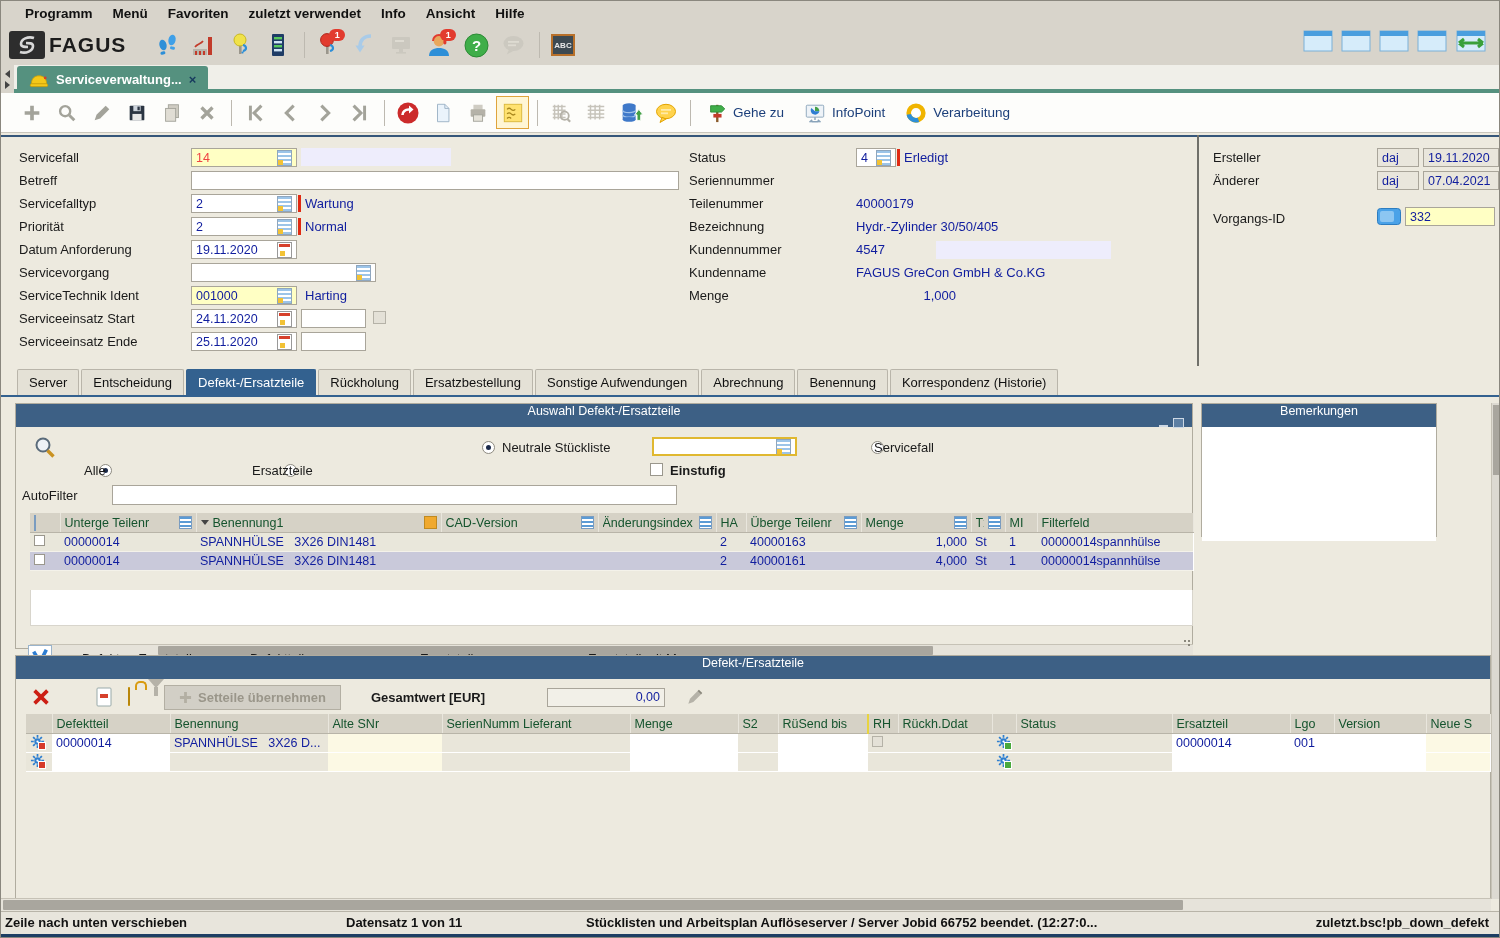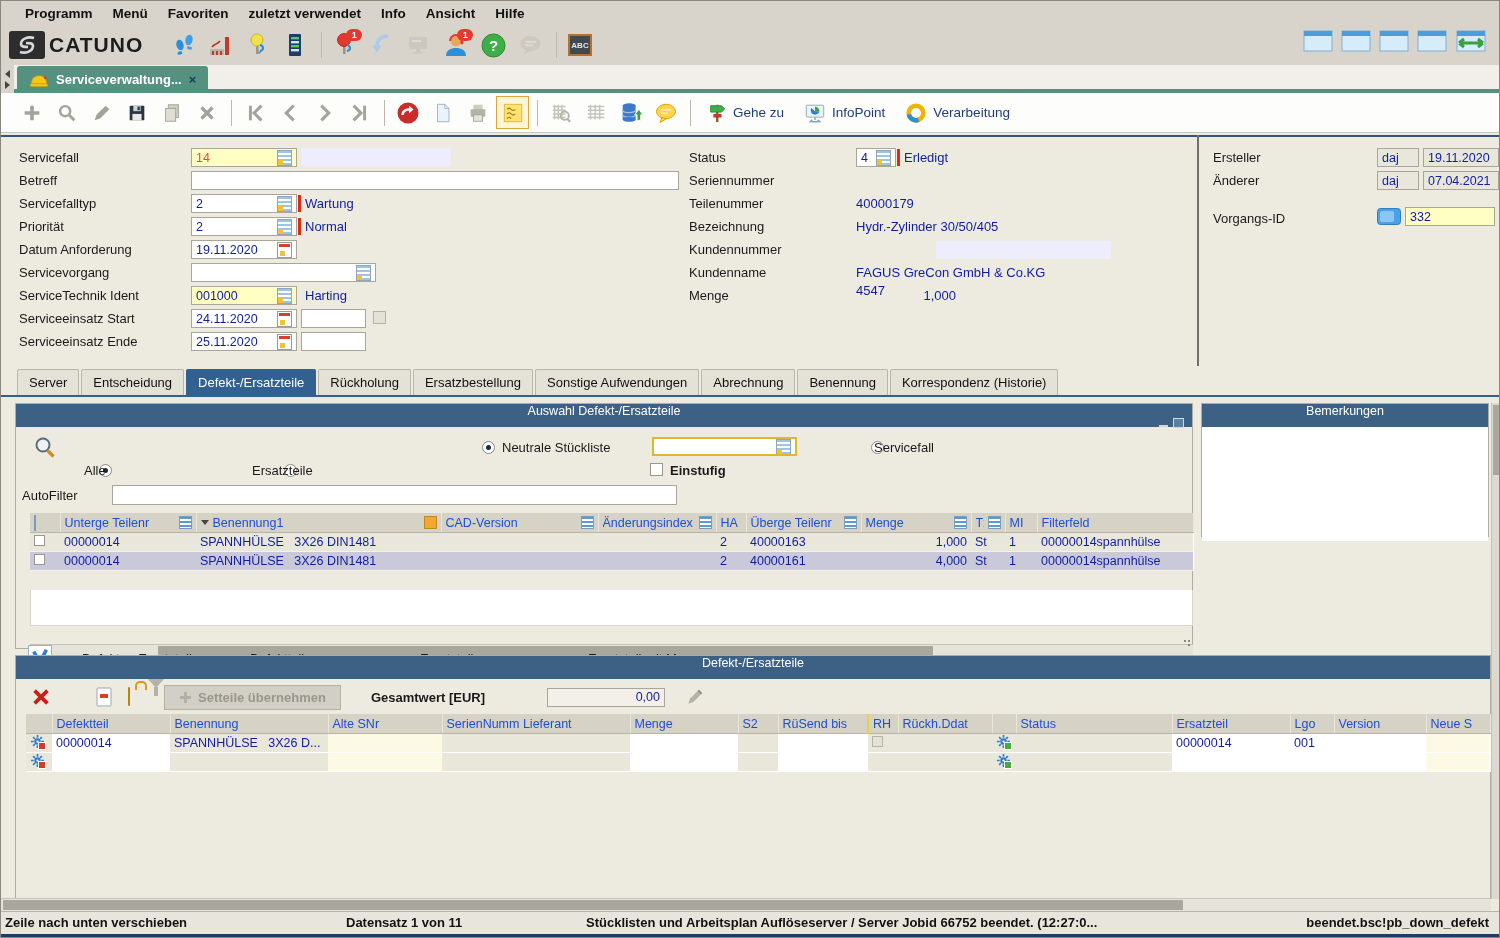--- a/index.html
+++ b/index.html
@@ -76,21 +76,21 @@
 
   
   .phdr{background:#3d6085;color:#fff;font-size:12.5px;display:flex;align-items:center;padding:0 8px;height:23px;flex-direction:column;}
   .panel{border:1px solid #b0ac9f;background:#edeadf;}
   .pminis{margin-left:auto;display:flex;gap:5px;align-items:center;}
   .pmini{width:9px;height:8px;border:1px solid #cdd8e4;background:#5d7fa3;cursor:pointer;}
   .pmini.dash{height:2px;border:none;background:#cdd8e4;margin-top:5px;}
 
   
   table.tbl{border-collapse:collapse;table-layout:fixed;font-size:12.5px;background:#fff;}
-  table.tbl th{background:#d6d2c6;font-weight:normal;color:#1d4ed8;text-align:left;padding:1px 4px;border-right:1px solid #e9e6dd;border-bottom:1px solid #b8b4a8;height:17px;white-space:nowrap;overflow:hidden;}
+  table.tbl th{background:#d6d2c6;font-weight:normal;color:#14532d;text-align:left;padding:1px 4px;border-right:1px solid #e9e6dd;border-bottom:1px solid #b8b4a8;height:17px;white-space:nowrap;overflow:hidden;}
   table.tbl td{padding:0 4px;color:#101d9e;white-space:pre;overflow:hidden;height:18px;font-size:12.5px;}
   .uprow td{background:#e9e7db;border-bottom:1px solid #f4f2ea;}
   .uprow.selrow td{background:#c9c9da;}
   .thflex{display:flex;align-items:center;gap:4px;}
   .thflex .name{overflow:hidden;white-space:nowrap;}
   .fic{width:11px;height:11px;flex:none;border:1px solid #7a9cc0;background:repeating-linear-gradient(180deg,#5b9bd5 0 2px,#fff 2px 4px);margin-left:auto;cursor:pointer;}
   .fic.or{border-color:#c08a20;background:#f0a92e;}
   .sortdn{width:0;height:0;border:4px solid transparent;border-top:5px solid #444;margin-top:4px;flex:none;}
   .tr{text-align:right;}
   .cw{background:#fff;}
@@ -136,21 +136,21 @@
     <span class="mi">Hilfe</span>
   </div>
 
   <div class="abs toolbar1">
     <div class="logo">
       <span class="logobox">
         <svg width="24" height="20" viewBox="0 0 24 20">
             <path d="M19 3c-6-2-13 1-13 6 0 3 4 3 7 3M5 17c6 2 13-1 13-6 0-3-4-3-7-3" stroke="#d8d8d8" stroke-width="2.6" fill="none"></path>
           </svg>
       </span>
-      <span class="logotext">CATUNO</span>
+      <span class="logotext">FAGUS</span>
     </div>
     <span class="tbtn">
       <svg width="26" height="26" viewBox="0 0 26 26">
           <ellipse cx="9" cy="13" rx="3.6" ry="5.4" fill="#2d8fd8" transform="rotate(-14 9 13)"></ellipse>
           <rect x="6.4" y="19.5" width="5" height="3" rx="1.5" fill="#2d8fd8" transform="rotate(-14 9 21)"></rect>
           <ellipse cx="18" cy="8" rx="3.6" ry="5.4" fill="#3fa0e8" transform="rotate(12 18 8)"></ellipse>
           <rect x="16" y="14.5" width="5" height="3" rx="1.5" fill="#3fa0e8" transform="rotate(12 18 16)"></rect>
         </svg>
     </span>
     <span class="tbtn">
@@ -519,21 +519,21 @@
     <span class="abs lbl" style="left:688px;top:36px;">Seriennummer</span>
     <span class="abs val" style="left:855px;top:36px;"></span>
 
     <span class="abs lbl" style="left:688px;top:59px;">Teilenummer</span>
     <span class="abs val" style="left:855px;top:59px;">40000179</span>
 
     <span class="abs lbl" style="left:688px;top:82px;">Bezeichnung</span>
     <span class="abs val" style="left:855px;top:82px;">Hydr.-Zylinder 30/50/405</span>
 
     <span class="abs lbl" style="left:688px;top:105px;">Kundennummer</span>
-    <span class="abs val" style="left:855px;top:105px;margin-top:41px;">4547</span>
+    <span class="abs val" style="left:855px;top:105px;">4547</span>
     <span class="abs lavbox" style="left:935px;top:104px;width:175px;"></span>
 
     <span class="abs lbl" style="left:688px;top:128px;">Kundenname</span>
     <span class="abs val" style="left:855px;top:128px;">FAGUS GreCon GmbH &amp; Co.KG</span>
 
     <span class="abs lbl" style="left:688px;top:151px;">Menge</span>
     <span class="abs val" style="left:855px;top:151px;width:100px;text-align:right;">1,000</span>
 
     <span class="abs lbl" style="left:1212px;top:13px;">Ersteller</span>
     <span class="abs fld ro" style="left:1376px;top:11px;width:42px;">
@@ -741,21 +741,21 @@
       <span class="abs radio" style="left:554px;top:224px;"></span>
       <span class="abs lbl" style="left:572px;top:224px;">Ersatzteil mit Menge</span>
       <span class="grip">
           <i style="right:0;bottom:0;"></i>
           <i style="right:4px;bottom:4px;"></i>
           <i style="right:0;bottom:4px;"></i>
         </span>
     </div>
   </div>
 
-  <div class="abs panel" style="left:1200px;top:402px;width:288px;height:134px;">
+  <div class="abs panel" style="left:1200px;top:402px;width:236px;height:134px;">
     <div class="phdr">
         <span>Bemerkungen</span>
       </div>
     <div style="background:#fff;height:110px;font-size:12.5px;color:#101d9e;padding:2px 4px;"></div>
   </div>
 
   <div class="abs" style="left:1490px;top:402px;width:9px;height:496px;background:#dcd9d1;border-left:1px solid #c6c2b6;">
     <span class="abs" style="left:1px;top:2px;width:6px;height:70px;background:#a9a69e;"></span>
   </div>
 
@@ -891,17 +891,17 @@
   </div>
 
   <div class="abs sbh" style="left:0;top:897px;width:1490px;height:13px;">
     <span class="sbthumb" style="left:2px;width:1180px;"></span>
   </div>
 
   <div class="abs statusbar">
     <span style="left:4px;">Zeile nach unten verschieben</span>
     <span style="left:345px;">Datensatz 1 von 11</span>
     <span style="left:585px;">Stücklisten und Arbeitsplan Auflöseserver / Server Jobid 66752 beendet. (12:27:0...</span>
-    <span style="right:12px;">beendet.bsc!pb_down_defekt</span>
+    <span style="right:12px;">zuletzt.bsc!pb_down_defekt</span>
   </div>
   <div class="abs navstrip"></div>
 
 </div>
 
 </body></html>

